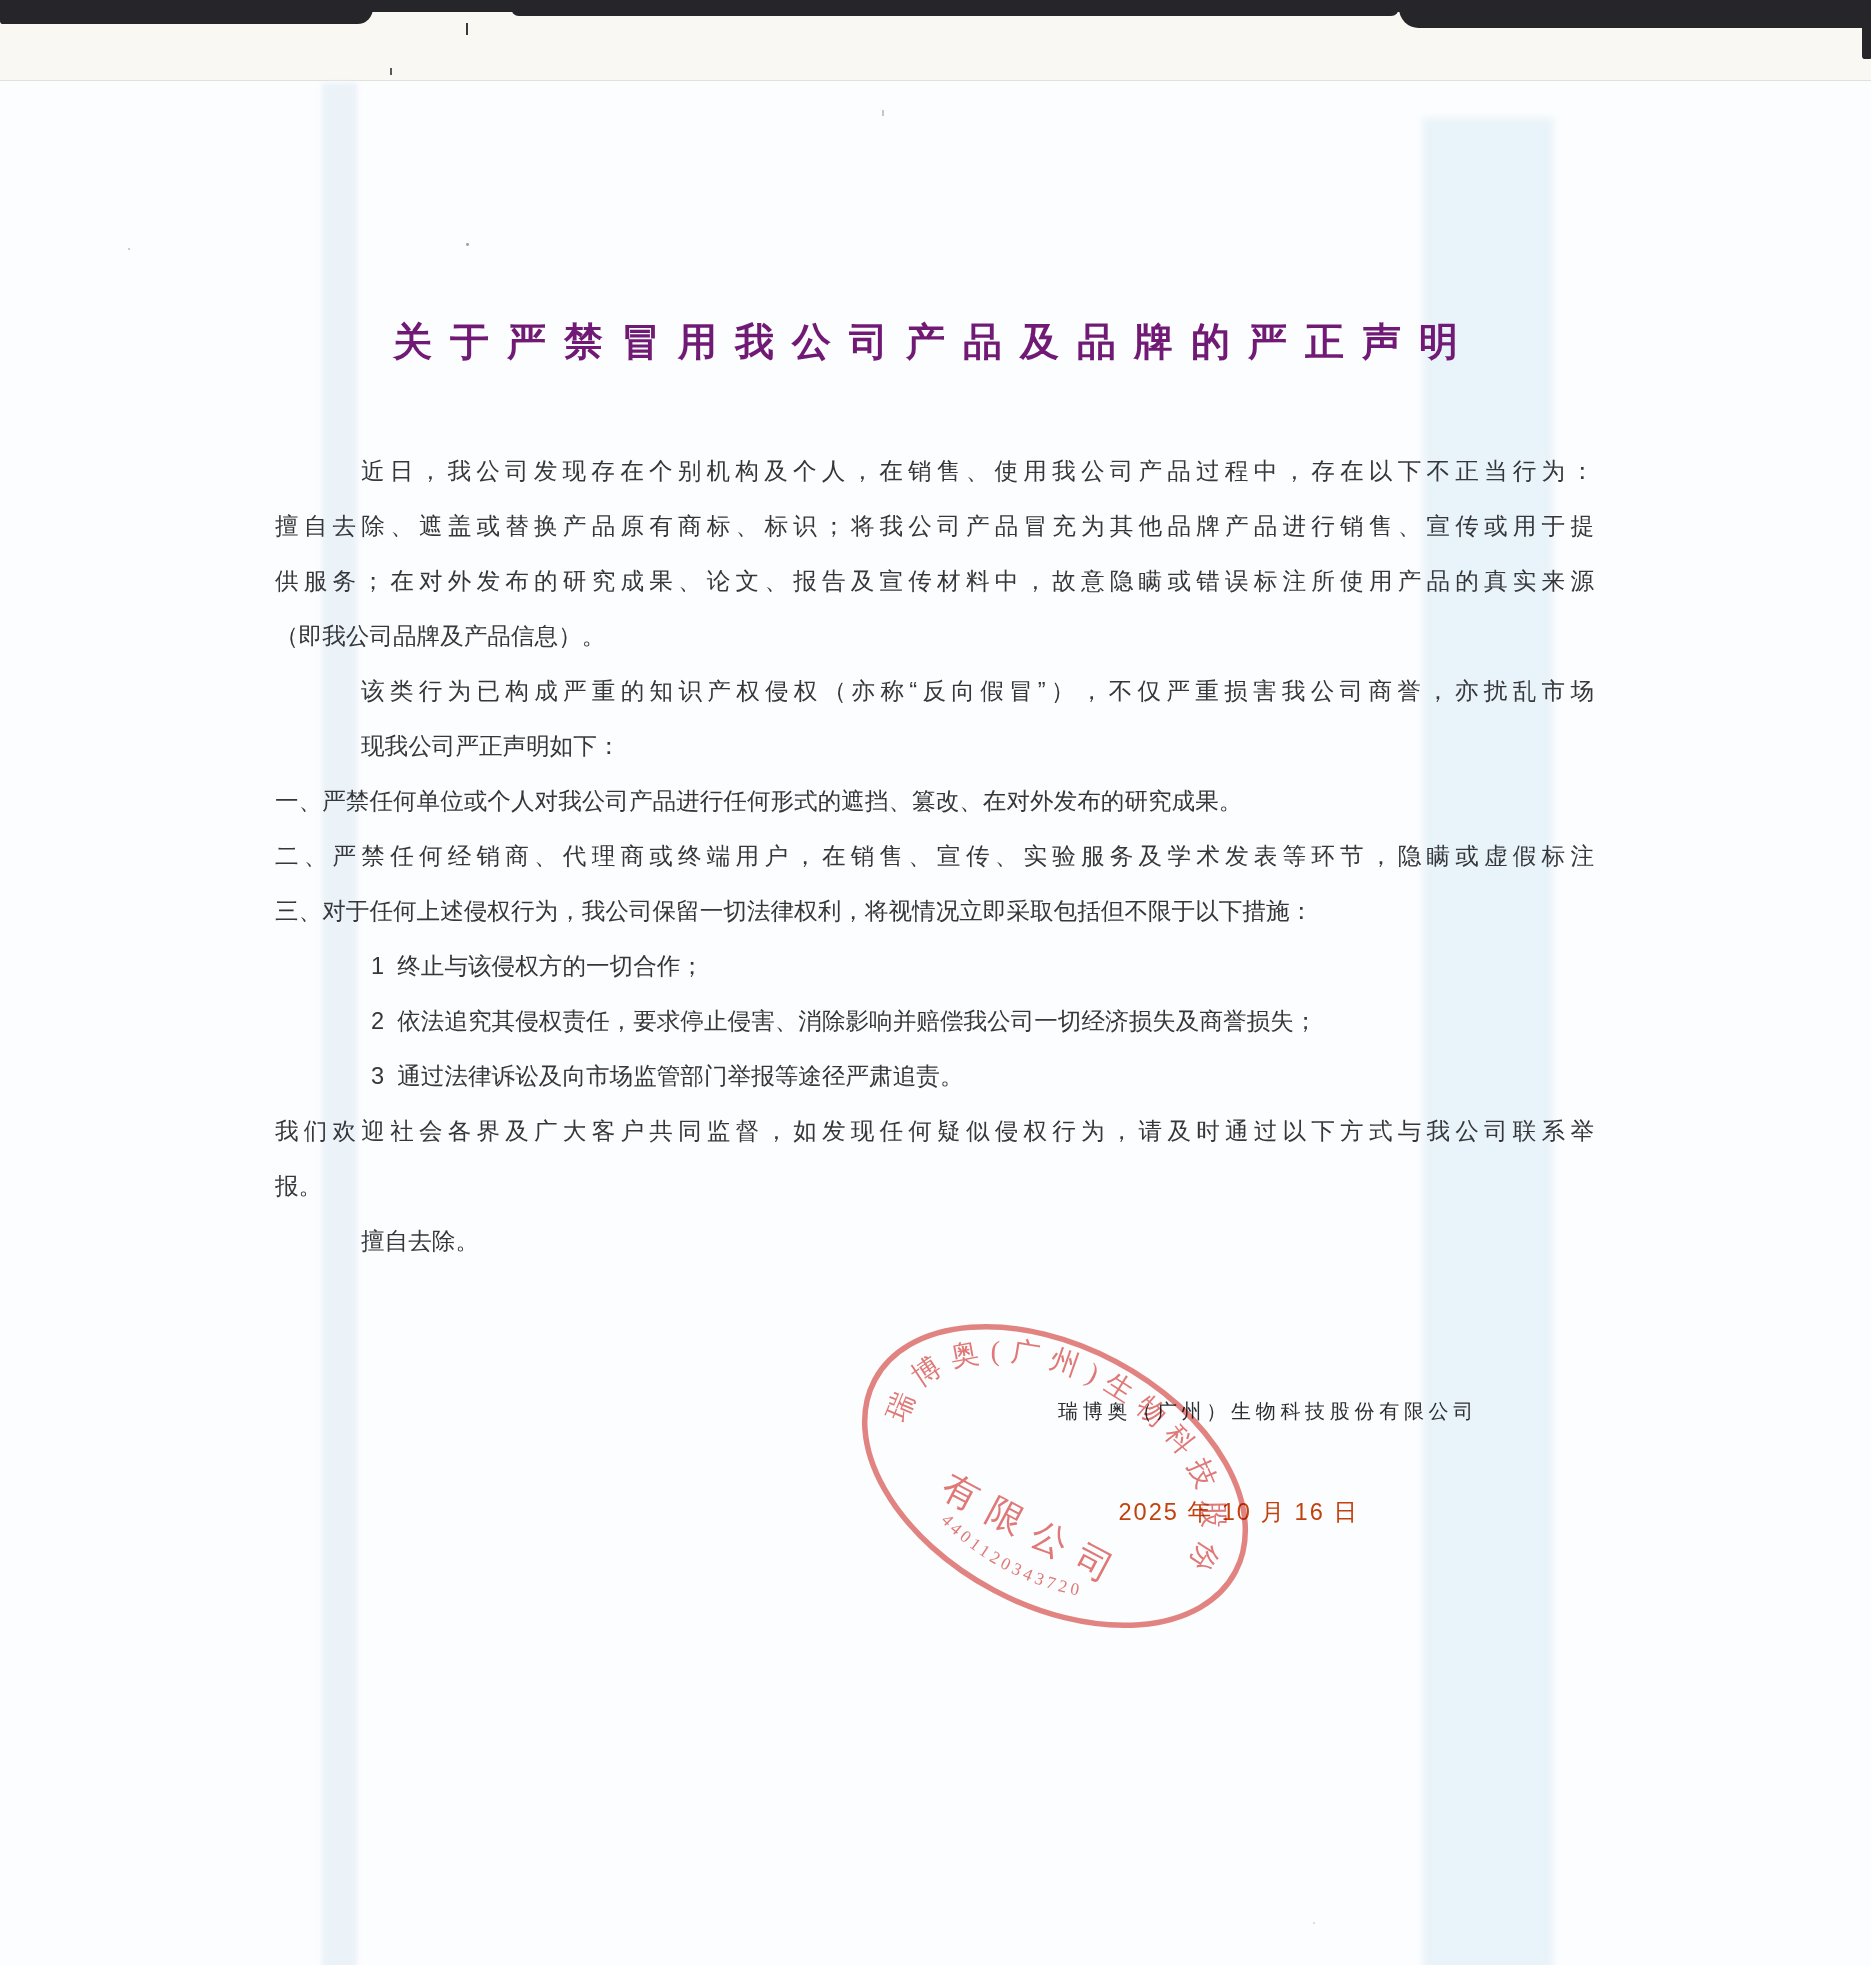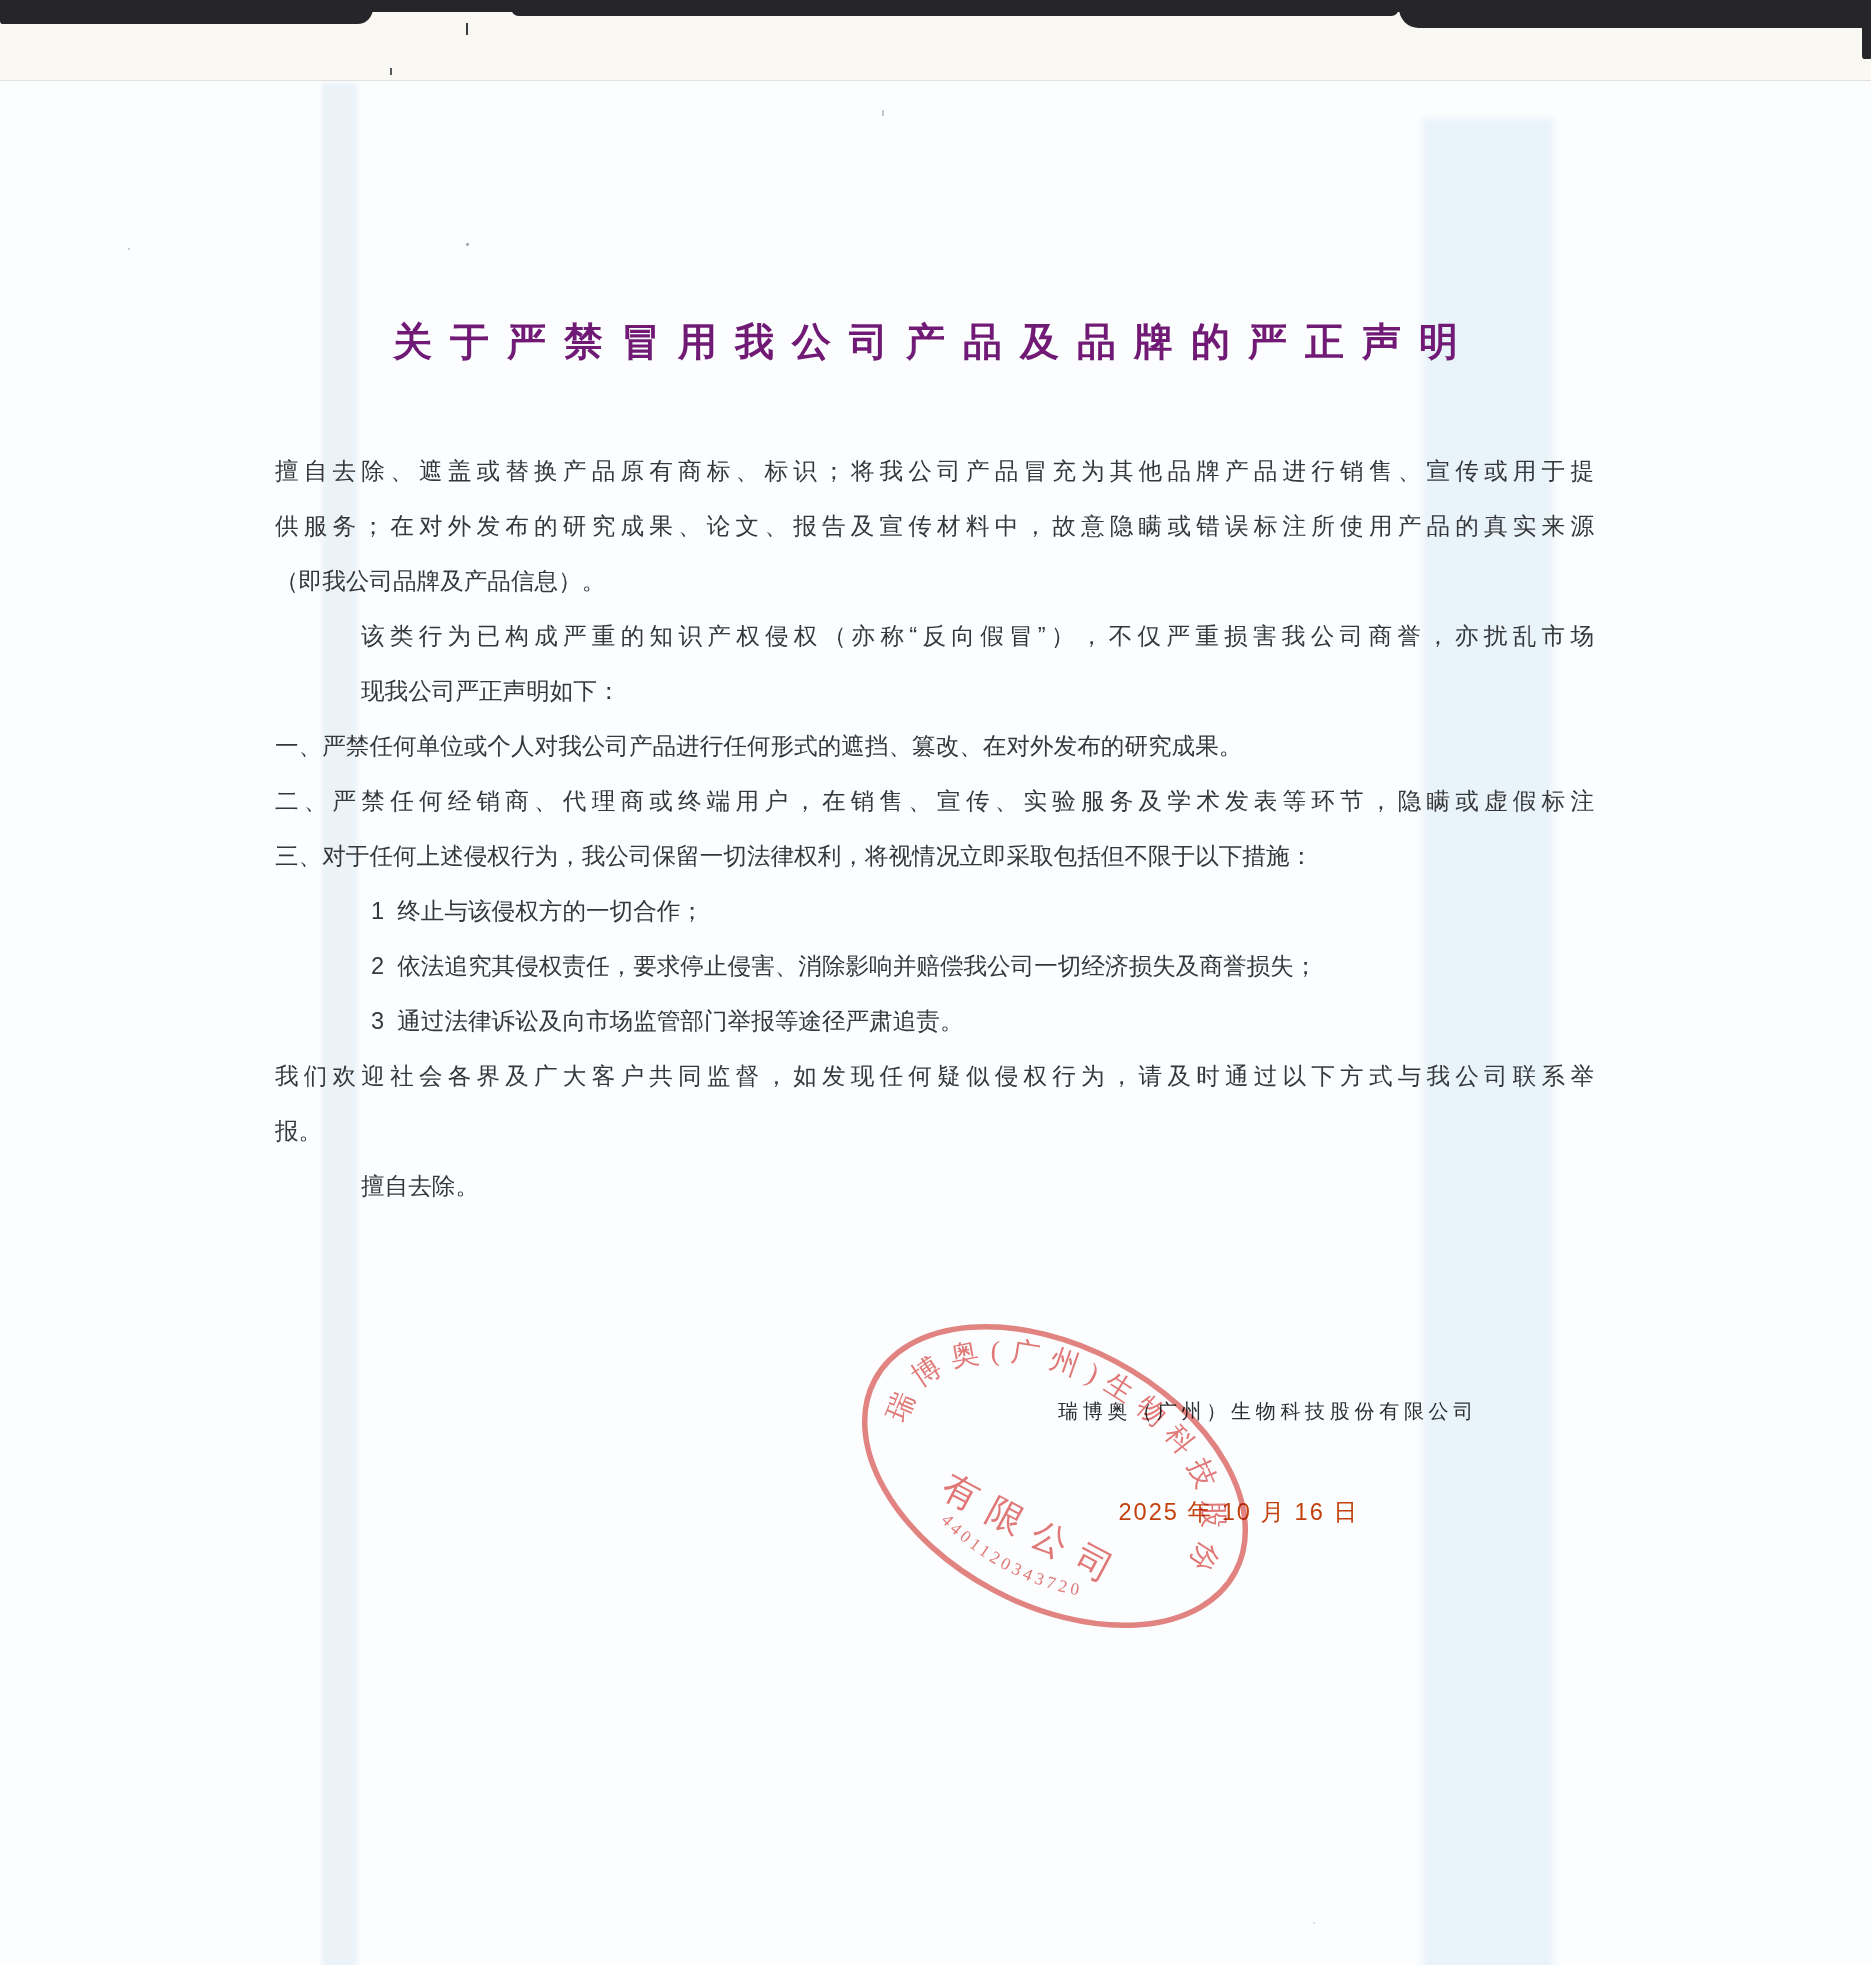--- a/index.html
+++ b/index.html
@@ -73,20 +73,21 @@
   <div class="tick" style="left:466px;top:23px;width:2px;height:11.8px;background:#3a3a3e;"></div>
   <div class="tick" style="left:390px;top:68px;width:1.6px;height:7px;background:#55585c;"></div>
   <div class="tick" style="left:882px;top:110px;width:1.6px;height:5.5px;background:#8b8f94;opacity:.5;"></div>
   <div class="speck" style="left:466px;top:243px;width:2.8px;height:2.8px;background:#9aa0a8;"></div>
   <div class="speck" style="left:128px;top:248px;width:2.4px;height:2.4px;background:#b7bcc2;"></div>
   <div class="speck" style="left:1313px;top:1922px;width:2.4px;height:2.4px;background:#cfd4da;"></div>
 
   <div class="doc-title">关于严禁冒用我公司产品及品牌的严正声明</div>
 
   <div class="doc-body">
+      <div class="line ind full">近日，我公司发现存在个别机构及个人，在销售、使用我公司产品过程中，存在以下不正当行为：</div>
       <div class="line full">擅自去除、遮盖或替换产品原有商标、标识；将我公司产品冒充为其他品牌产品进行销售、宣传或用于提</div>
       <div class="line full">供服务；在对外发布的研究成果、论文、报告及宣传材料中，故意隐瞒或错误标注所使用产品的真实来源</div>
       <div class="line">（即我公司品牌及产品信息）。</div>
       <div class="line ind full">该类行为已构成严重的知识产权侵权（亦称“反向假冒”），不仅严重损害我公司商誉，亦扰乱市场</div>
       <div class="line ind">现我公司严正声明如下：</div>
       <div class="line">一、严禁任何单位或个人对我公司产品进行任何形式的遮挡、篡改、在对外发布的研究成果。</div>
       <div class="line full">二、严禁任何经销商、代理商或终端用户，在销售、宣传、实验服务及学术发表等环节，隐瞒或虚假标注</div>
       <div class="line">三、对于任何上述侵权行为，我公司保留一切法律权利，将视情况立即采取包括但不限于以下措施：</div>
       <div class="line sub">1&nbsp; 终止与该侵权方的一切合作；</div>
       <div class="line sub">2&nbsp; 依法追究其侵权责任，要求停止侵害、消除影响并赔偿我公司一切经济损失及商誉损失；</div>

